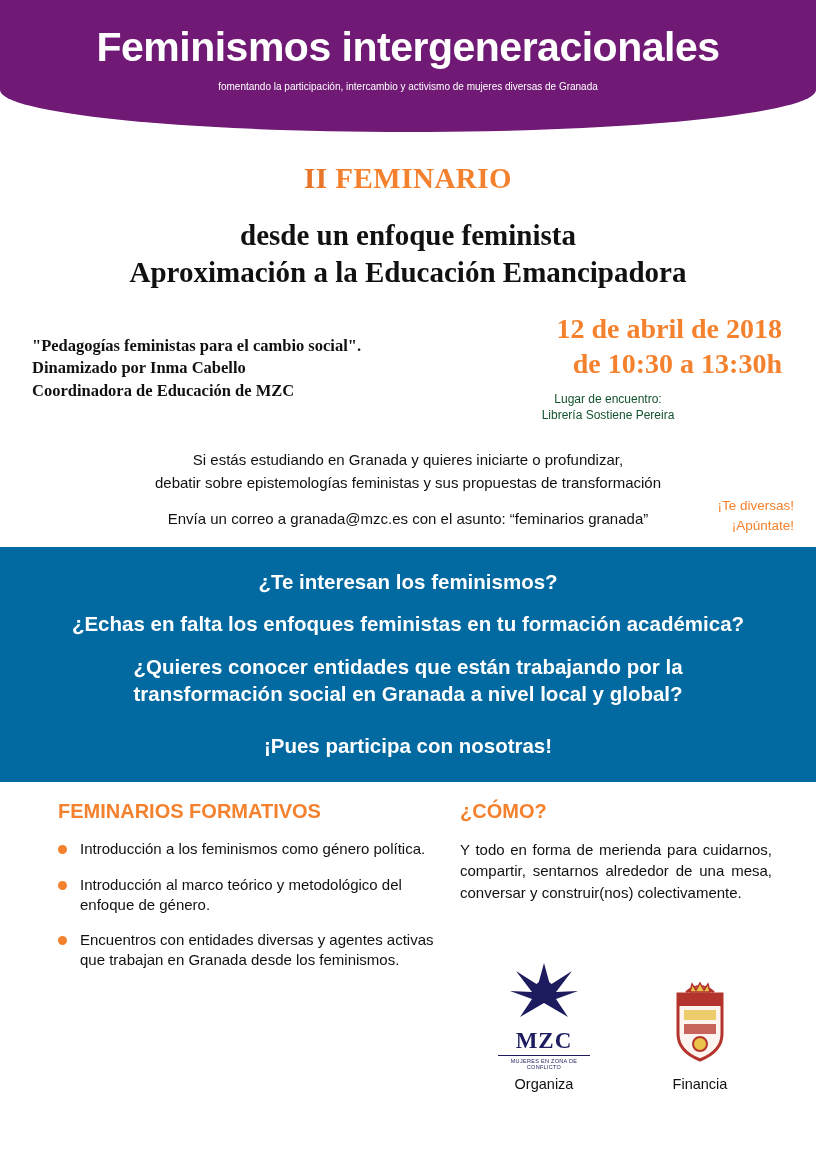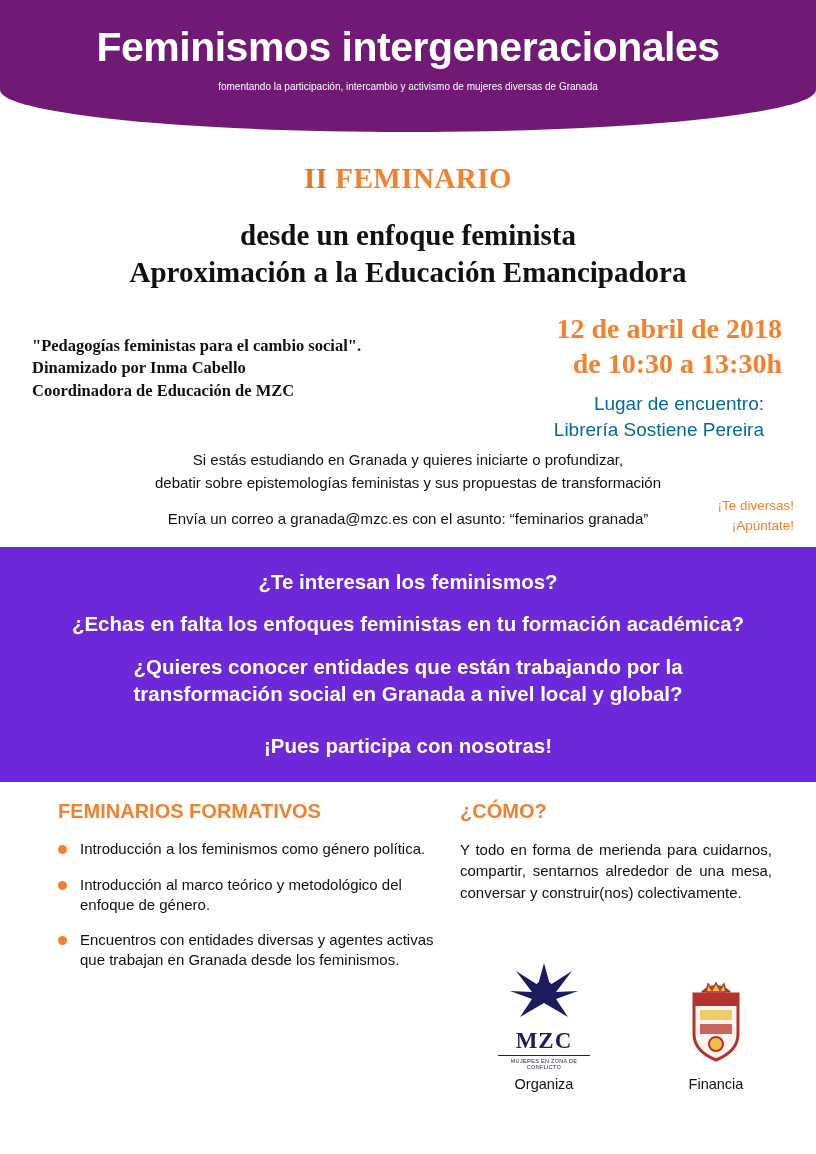--- a/index.html
+++ b/index.html
@@ -96,24 +96,24 @@
   .date-line {
     font-family: "Liberation Serif", serif;
     font-size: 28px;
     font-weight: bold;
     color: #f4812d;
     line-height: 1.25;
   }
   .place {
     margin-top: 10px;
     font-family: "Liberation Sans", sans-serif;
-    font-size: 19px;
-    color: #0369a1;
+    font-size: 12px;
+    color: #14532d;
     line-height: 1.35;
-    text-align: right;
+    text-align: center;
     padding-right: 18px;
   }
 
   .invite {
     margin-top: 18px;
     text-align: center;
     font-size: 15px;
     color: #111111;
     line-height: 1.5;
   }
@@ -126,21 +126,21 @@
     bottom: -6px;
     text-align: right;
     font-size: 13.5px;
     color: #f4812d;
     line-height: 1.5;
   }
 
   
   .band {
     margin-top: 16px;
-    background: #6d28d9;
+    background: #0369a1;
     color: #ffffff;
     text-align: center;
     padding: 16px 30px 22px 30px;
     position: relative;
   }
   .band .q {
     font-size: 20.5px;
     font-weight: bold;
     margin: 16px 0 0 0;
     line-height: 1.3;
@@ -199,21 +199,21 @@
     line-height: 1.42;
     text-align: justify;
     padding-right: 24px;
   }
 
   
   .logos {
     display: flex;
     justify-content: flex-start;
     align-items: flex-end;
-    gap: 52px;
+    gap: 36px;
     margin-top: 58px;
     padding-left: 24px;
   }
   .logo-block {
     text-align: center;
     width: 120px;
   }
   .logo-caption {
     font-size: 14.5px;
     color: #111111;

